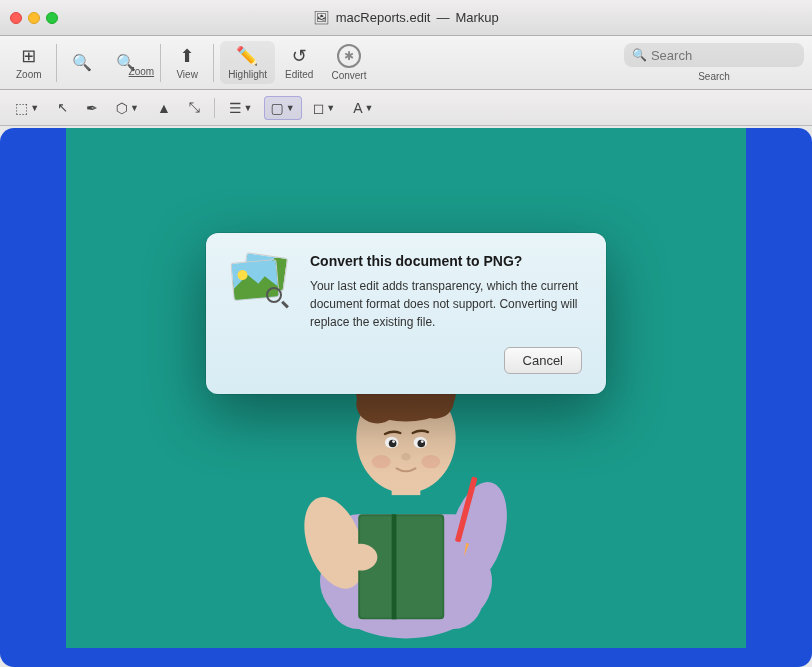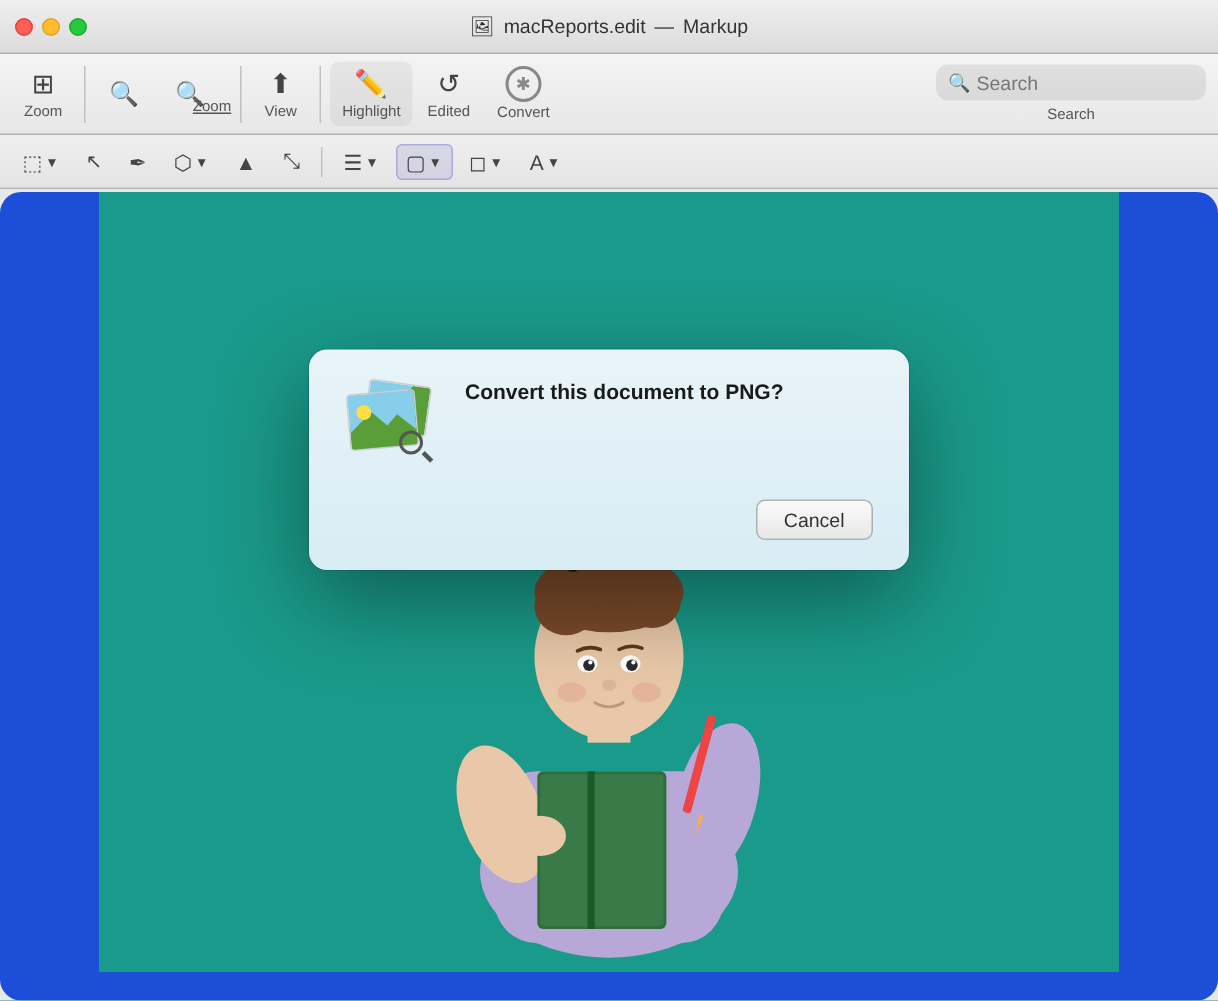--- a/index.html
+++ b/index.html
@@ -554,20 +554,21 @@
             </div>
             <div class="magnifier">
               <div class="magnifier-circle"></div>
               <div class="magnifier-handle"></div>
             </div>
           </div>
         </div>
 
         <div class="dialog-text-area">
           <div class="dialog-title">Convert this document to PNG?</div>
+          <div class="dialog-body">Your last edit adds transparency, which the current document format does not support. Converting will replace the existing file.</div>
         </div>
       </div>
 
       <div class="dialog-buttons">
         <button class="btn-cancel">Cancel</button>
       </div>
     </div>
   </div>
 </div>
 

